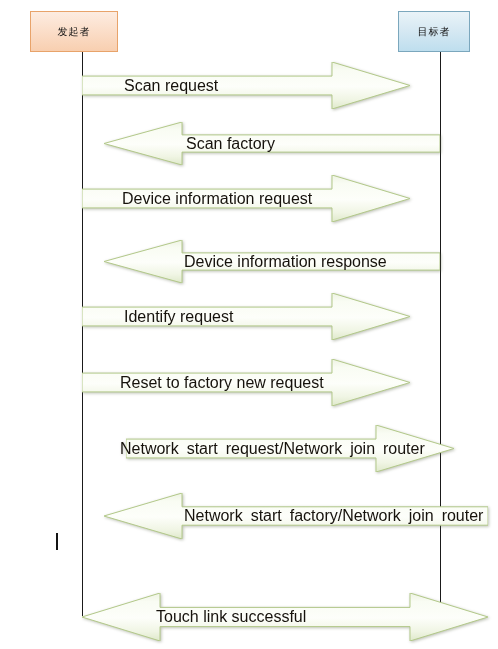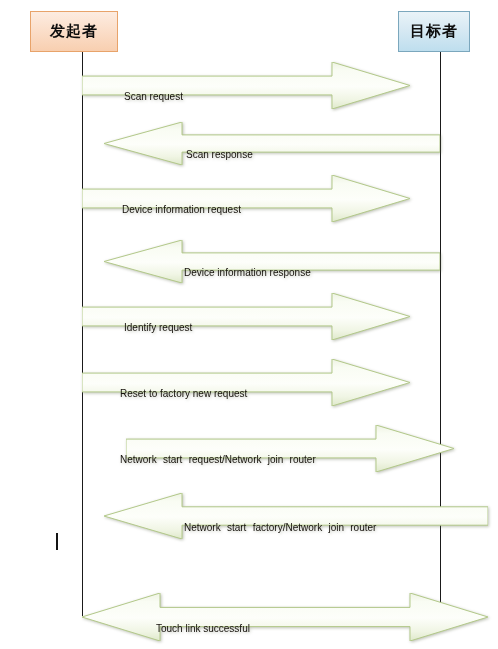--- a/index.html
+++ b/index.html
@@ -18,46 +18,45 @@
     position:absolute;
     width:1px;
     background:#1a1a1a;
   }
 
   
   .actor{
     position:absolute;
     box-sizing:border-box;
     display:flex;align-items:center;justify-content:center;
-    font-size:15px;
+    font-size:10px;
     color:#0d0d0d;
     letter-spacing:1px;
     font-family:"DejaVu Sans","Liberation Sans",sans-serif;
-    font-weight:bold;
   }
   .actor-initiator{
     background:linear-gradient(to bottom,#fdece1 0%,#fbdfcb 45%,#f8cfb0 100%);
     border:1px solid #e8a36a;
   }
   .actor-target{
     background:linear-gradient(to bottom,#e9f3f8 0%,#d7e9f3 45%,#bedeee 100%);
     border:1px solid #7ba7bd;
   }
 
   
   .msg{
     position:absolute;
     filter:drop-shadow(1px 1px 1.4px rgba(90,100,70,0.40));
   }
   .msg svg{display:block;}
   .msg .label{
     position:absolute;
-    top:11px;height:100%;
+    top:0;height:100%;
     display:flex;align-items:center;
-    font-size:10px;
+    font-size:16px;
     color:#16120c;
     white-space:nowrap;
     pointer-events:none;
   }
   .wide-spacing{word-spacing:3.5px;}
 
   
   .caret{
     position:absolute;
     background:#141414;
@@ -79,21 +78,21 @@
     <div class="msg" style="left: 82px; top: 62px; width: 328px; height: 47px;">
       <svg width="328" height="47" viewBox="0 0 328 47">
         <path d="M0,14.1 L250,14.1 L250,0 L328,23.5 L250,47 L250,32.9 L0,32.9 Z" fill="url(#arrowGrad)" stroke="#b3c98a" stroke-width="1" stroke-linejoin="miter"></path>
       </svg>
       <div class="label" style="left: 42px;">Scan request</div>
     </div>
     <div class="msg" style="left: 104px; top: 122px; width: 336px; height: 43px;">
       <svg width="336" height="43" viewBox="0 0 336 43">
         <path d="M336,12.9 L78,12.9 L78,0 L0,21.5 L78,43 L78,30.1 L336,30.1 Z" fill="url(#arrowGrad)" stroke="#b3c98a" stroke-width="1" stroke-linejoin="miter"></path>
       </svg>
-      <div class="label" style="left: 82px;">Scan response</div>
+      <div class="label" style="left: 82px;">Scan factory</div>
     </div>
     <div class="msg" style="left: 104px; top: 240px; width: 336px; height: 43px;">
       <svg width="336" height="43" viewBox="0 0 336 43">
         <path d="M336,12.9 L78,12.9 L78,0 L0,21.5 L78,43 L78,30.1 L336,30.1 Z" fill="url(#arrowGrad)" stroke="#b3c98a" stroke-width="1" stroke-linejoin="miter"></path>
       </svg>
       <div class="label" style="left: 80px;">Device information response</div>
     </div>
     <div class="msg" style="left: 82px; top: 175px; width: 328px; height: 47px;">
       <svg width="328" height="47" viewBox="0 0 328 47">
         <path d="M0,14.1 L250,14.1 L250,0 L328,23.5 L250,47 L250,32.9 L0,32.9 Z" fill="url(#arrowGrad)" stroke="#b3c98a" stroke-width="1" stroke-linejoin="miter"></path>

